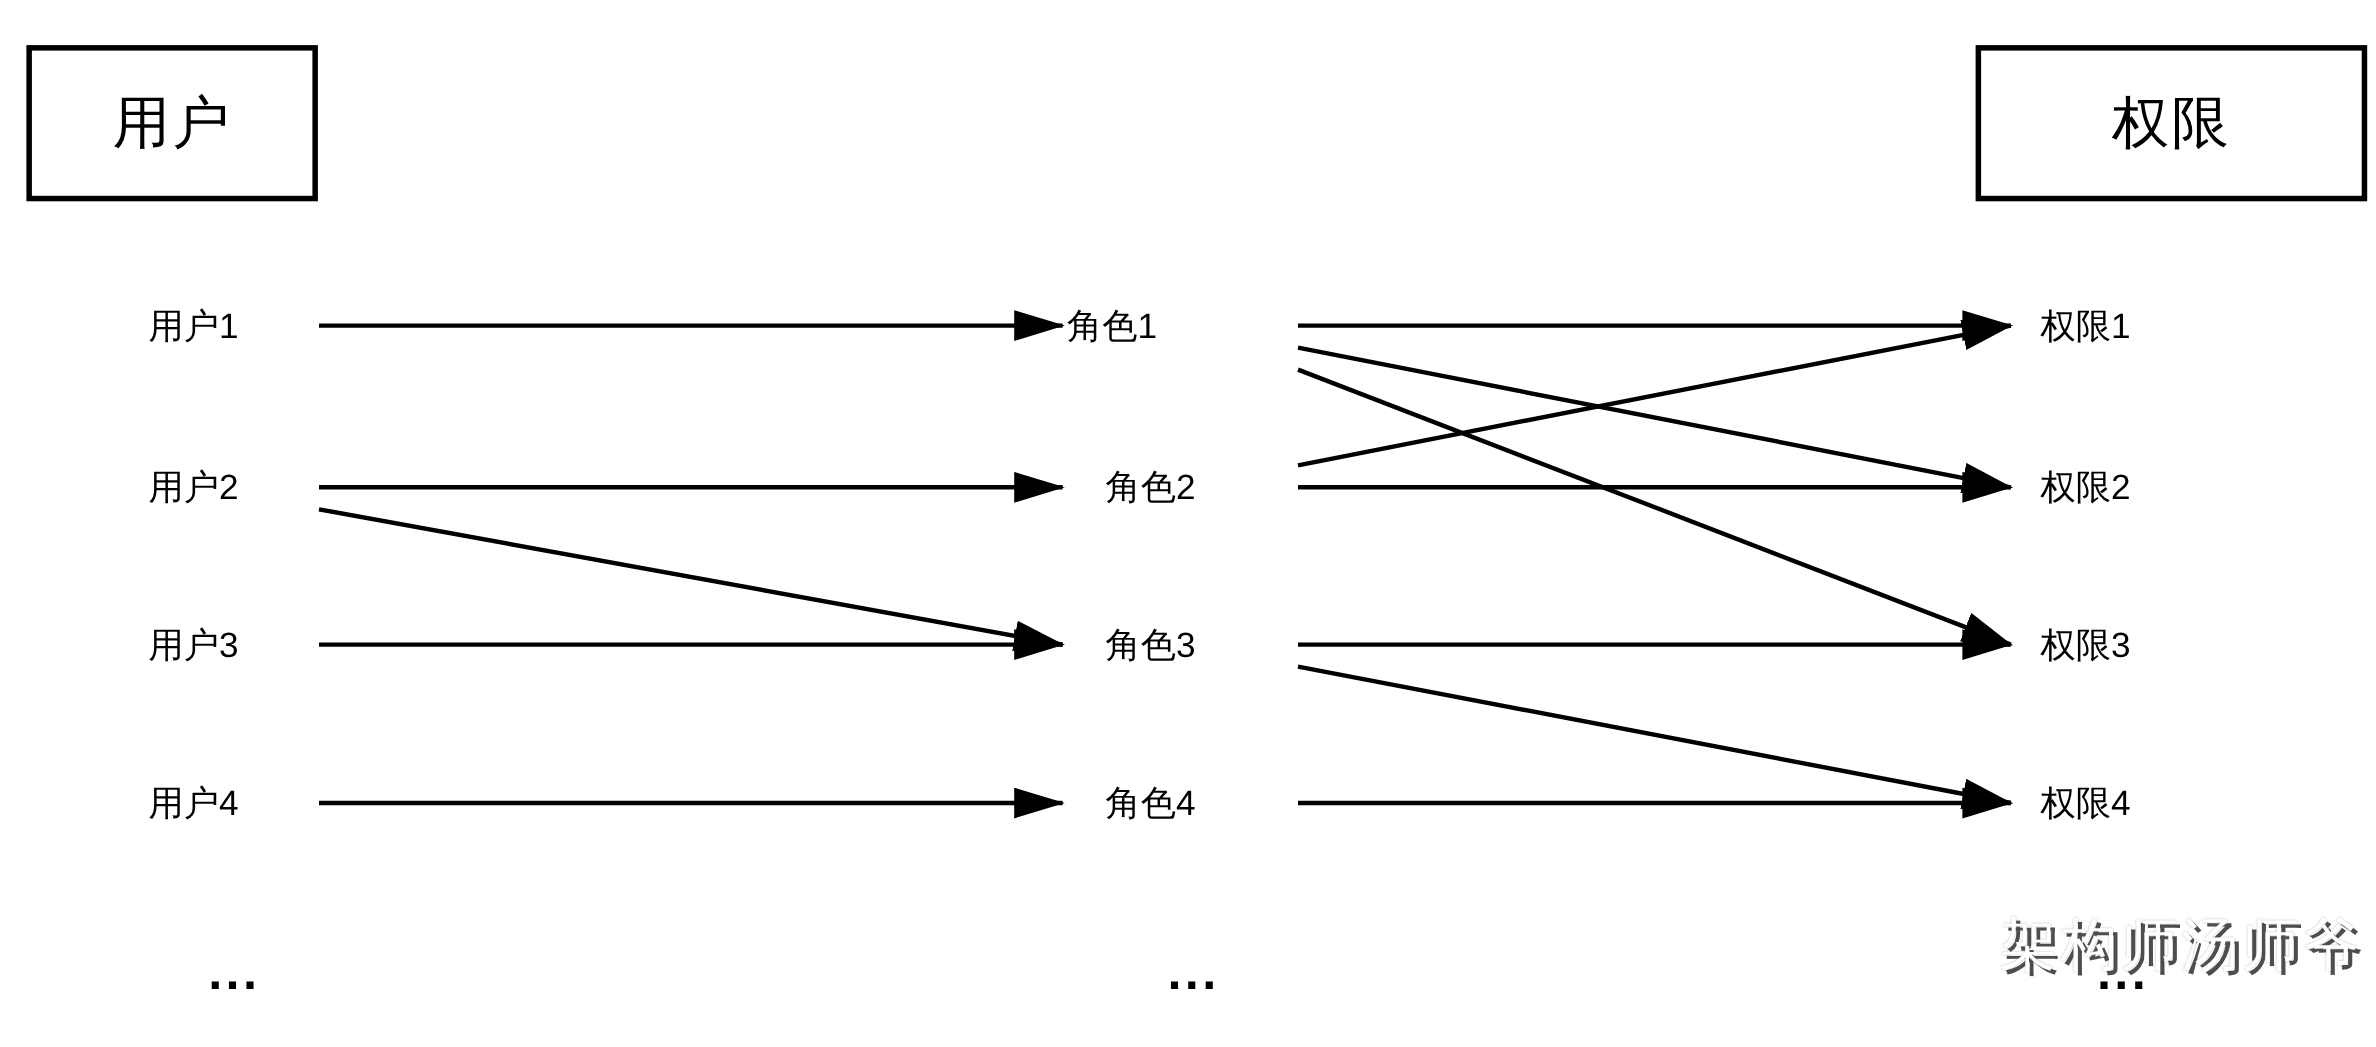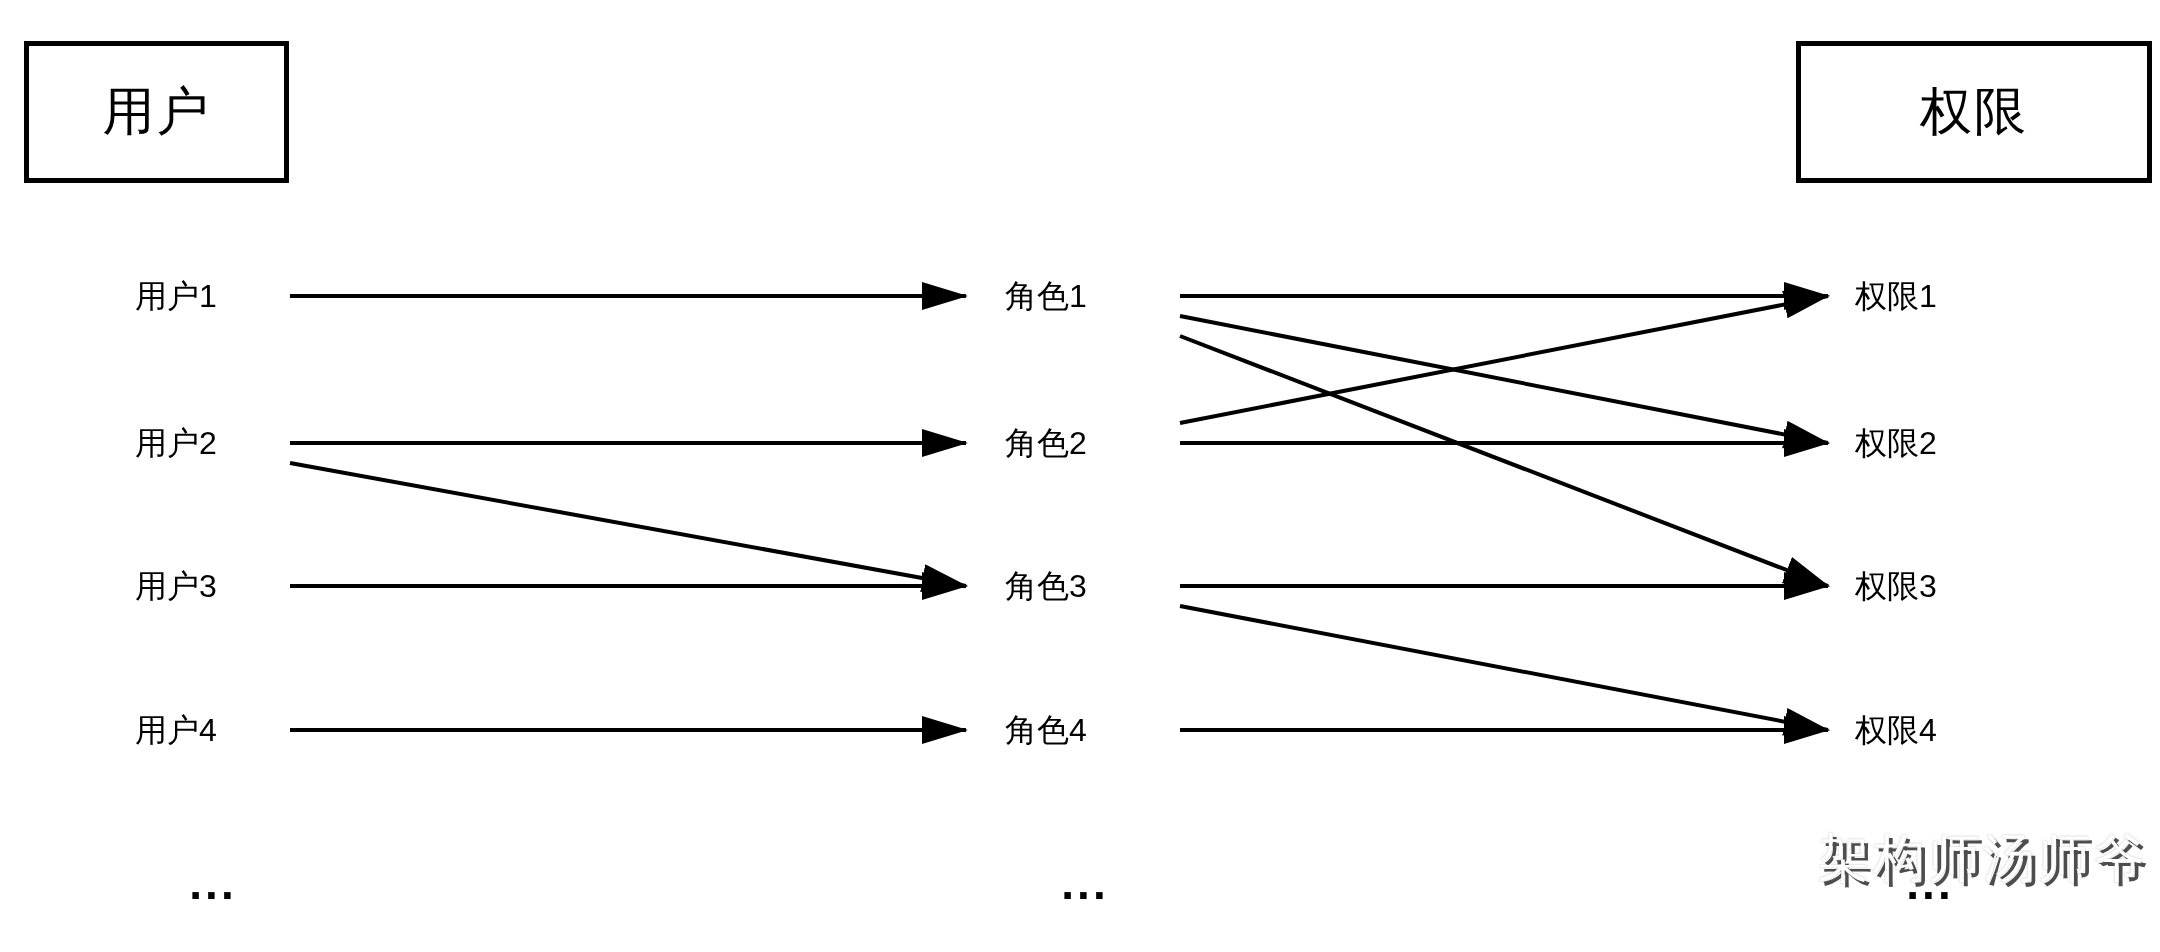--- a/index.html
+++ b/index.html
@@ -110,21 +110,21 @@
   <div class="header-box" style="left:1757px; width:356px;margin-left:39px;">
     <span>权限</span>
   </div>
 
   <div class="node-label" style="left:135px; top:268px;">用户1</div>
   <div class="node-label" style="left:135px; top:415px;text-align:right;">用户2</div>
   <div class="node-label" style="left:135px; top:558px;">用户3</div>
   <div class="node-label" style="left:135px; top:702px;">用户4</div>
   <div class="dots" style="left:168px; top:856px;">...</div>
 
-  <div class="node-label" style="left:1005px; top:268px;">角色1</div>
+  <div class="node-label" style="left:970px; top:268px;">角色1</div>
   <div class="node-label" style="left:1005px; top:415px;">角色2</div>
   <div class="node-label" style="left:1005px; top:558px;">角色3</div>
   <div class="node-label" style="left:1005px; top:702px;">角色4</div>
   <div class="dots" style="left:1040px; top:856px;">...</div>
 
   <div class="node-label" style="left:1855px; top:268px;">权限1</div>
   <div class="node-label" style="left:1855px; top:415px;">权限2</div>
   <div class="node-label" style="left:1855px; top:558px;">权限3</div>
   <div class="node-label" style="left:1855px; top:702px;">权限4</div>
   <div class="dots" style="left:1885px; top:856px;">...</div>

